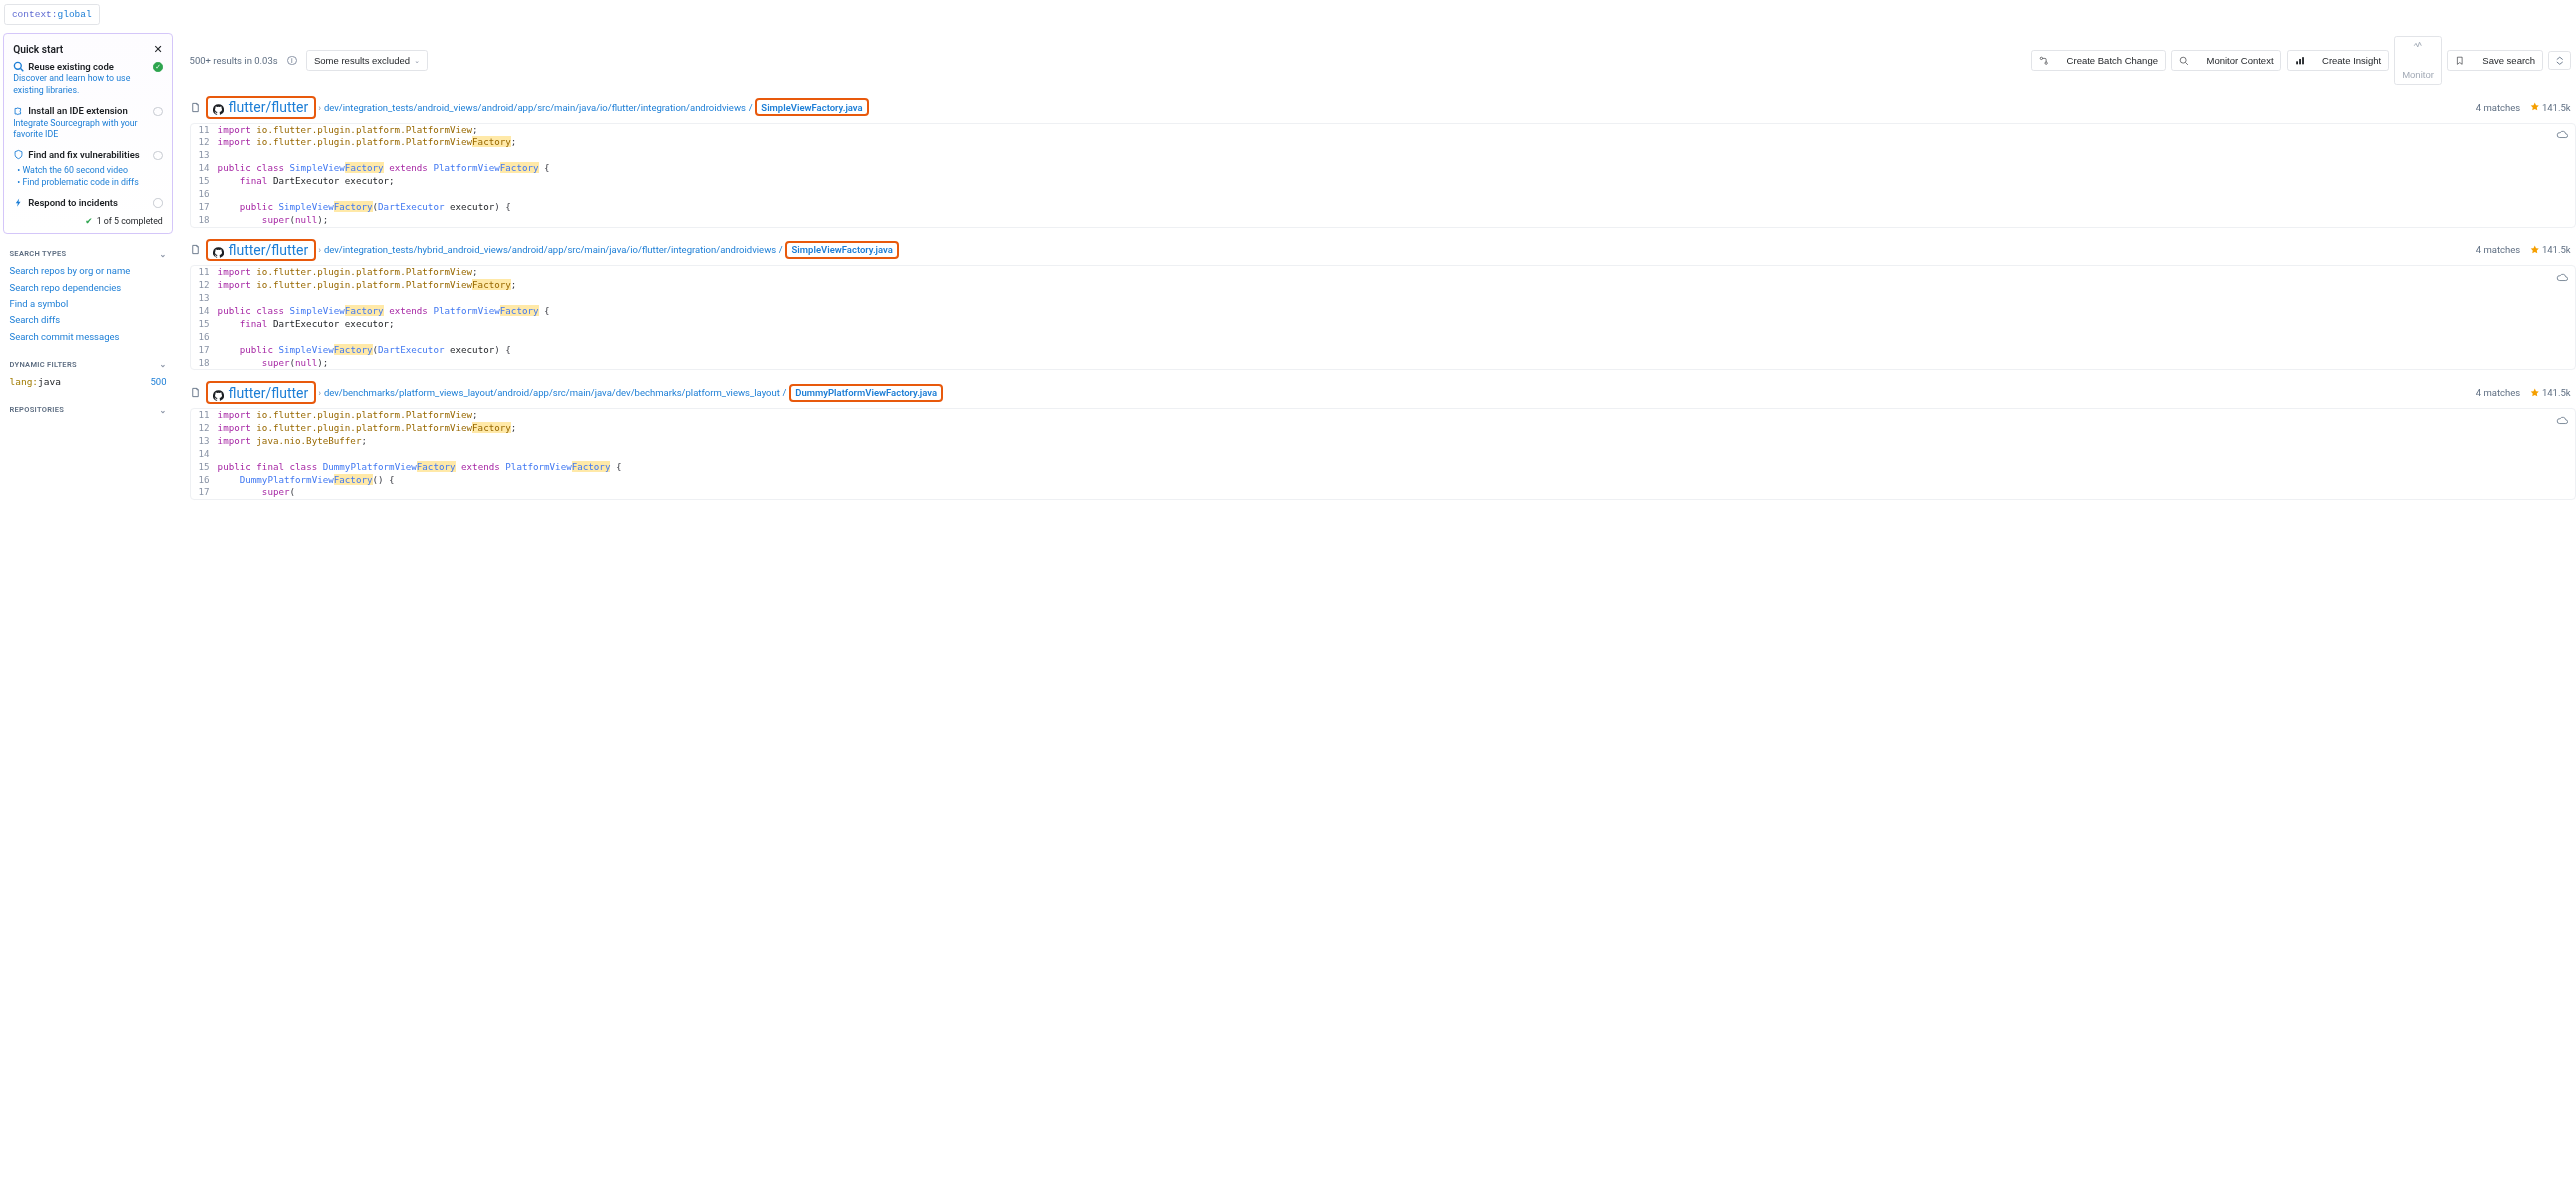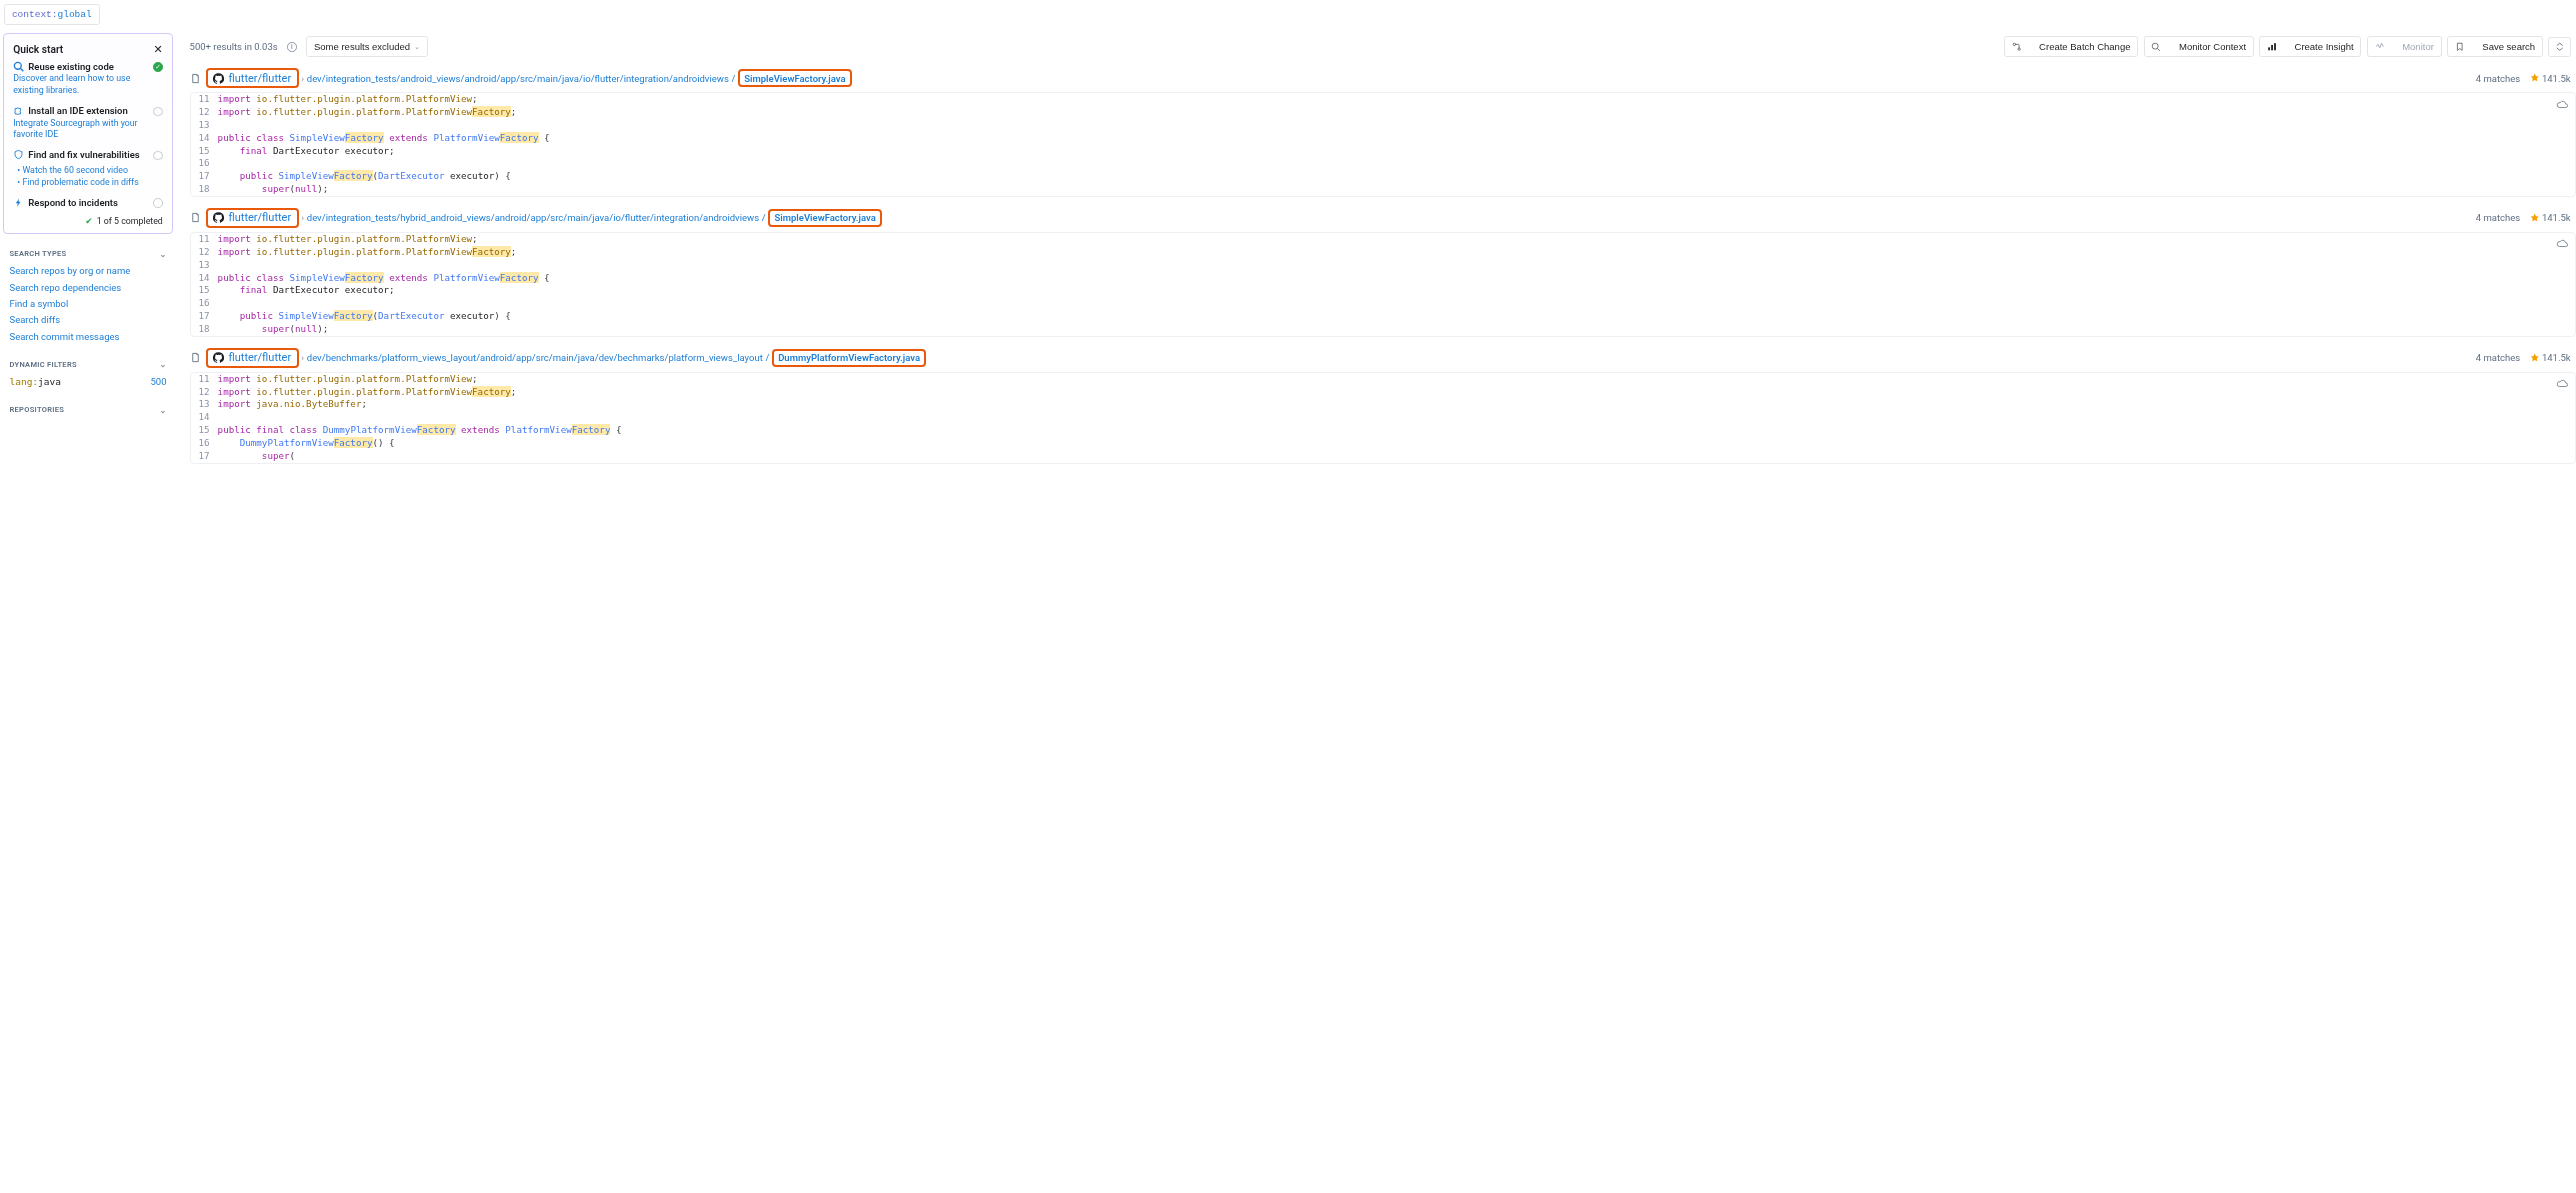--- a/index.html
+++ b/index.html
@@ -98,32 +98,32 @@
 .results-top { display:flex; align-items:center; justify-content:space-between; padding:4.1px 5.4px 6.8px 0;}
 .results-meta { display:flex; align-items:center; gap:9.5px; color:#5e6e82;}
 .results-meta .info-i{display:inline-flex;width:9.5px;height:9.5px;border:0.7px solid #8a94a6;border-radius:50%;align-items:center;justify-content:center;font-size:6.8px;}
 .excl-btn {
   border:0.7px solid #e2e4e8; background:#fff; border-radius:2.7px; padding:4.1px 6.8px; font-size:9.5px; color:#1c1f23;
   display:flex;align-items:center;gap:4.1px;
 }
 .excl-btn .chev{color:#8a94a6;font-size:6.8px;}
 .actions-row{display:flex;gap:5.4px;align-items:center;}
 .tool-btn { border:0.7px solid #e2e4e8; background:#fff; border-radius:2.7px; padding:4.1px 6.8px; font-size:9.5px; color:#1c1f23; display:flex;align-items:center;gap:18px;}
-.tool-btn.disabled{color:#a0a8b4;}
+.tool-btn.disabled{color:#a0a8b4;flex-direction:column;}
 .tool-btn .ico{width:9.5px;height:9.5px;flex-shrink:0;}
 .expand-btn{border:0.7px solid #e2e4e8;background:#fff;border-radius:2.7px;padding:4.1px 5.4px;color:#5e6e82;}
 .result{margin-bottom:2.7px;}
 .result-head{
   display:flex;align-items:center;gap:5.4px;padding:4.1px 5.4px 4.1px 0;
 }
 .file-ico{width:11px;height:11px;color:#5e6e82;flex-shrink:0;}
 .path-wrap{display:flex;align-items:center;gap:2.7px;flex-wrap:wrap;}
 .repo-badge{
   border:2px solid #e8590c;border-radius:4.1px;padding:1.4px 5.4px;
-  display:inline-flex;align-items:center;gap:4.1px;font-size:11px;color:#1c7ed6;white-space:nowrap;
+  display:inline-flex;align-items:flex-end;gap:4.1px;font-size:14px;color:#1c7ed6;white-space:nowrap;
 }
 .repo-badge .gh{width:11px;height:11px;}
 .path-chev{color:#8a94a6;}
 .path{color:#1c7ed6;font-size:9.5px;word-break:break-all;}
 .fname-badge{
   border:2px solid #e8590c;border-radius:4.1px;padding:1.4px 4.1px;color:#1c7ed6;font-weight:600;white-space:nowrap;
 }
 .head-right{margin-left:auto;display:flex;align-items:center;gap:9.5px;}
 .matches{color:#5e6e82;font-size:9.5px;white-space:nowrap;}
 .stars{display:flex;align-items:center;gap:2.7px;color:#5e6e82;}

